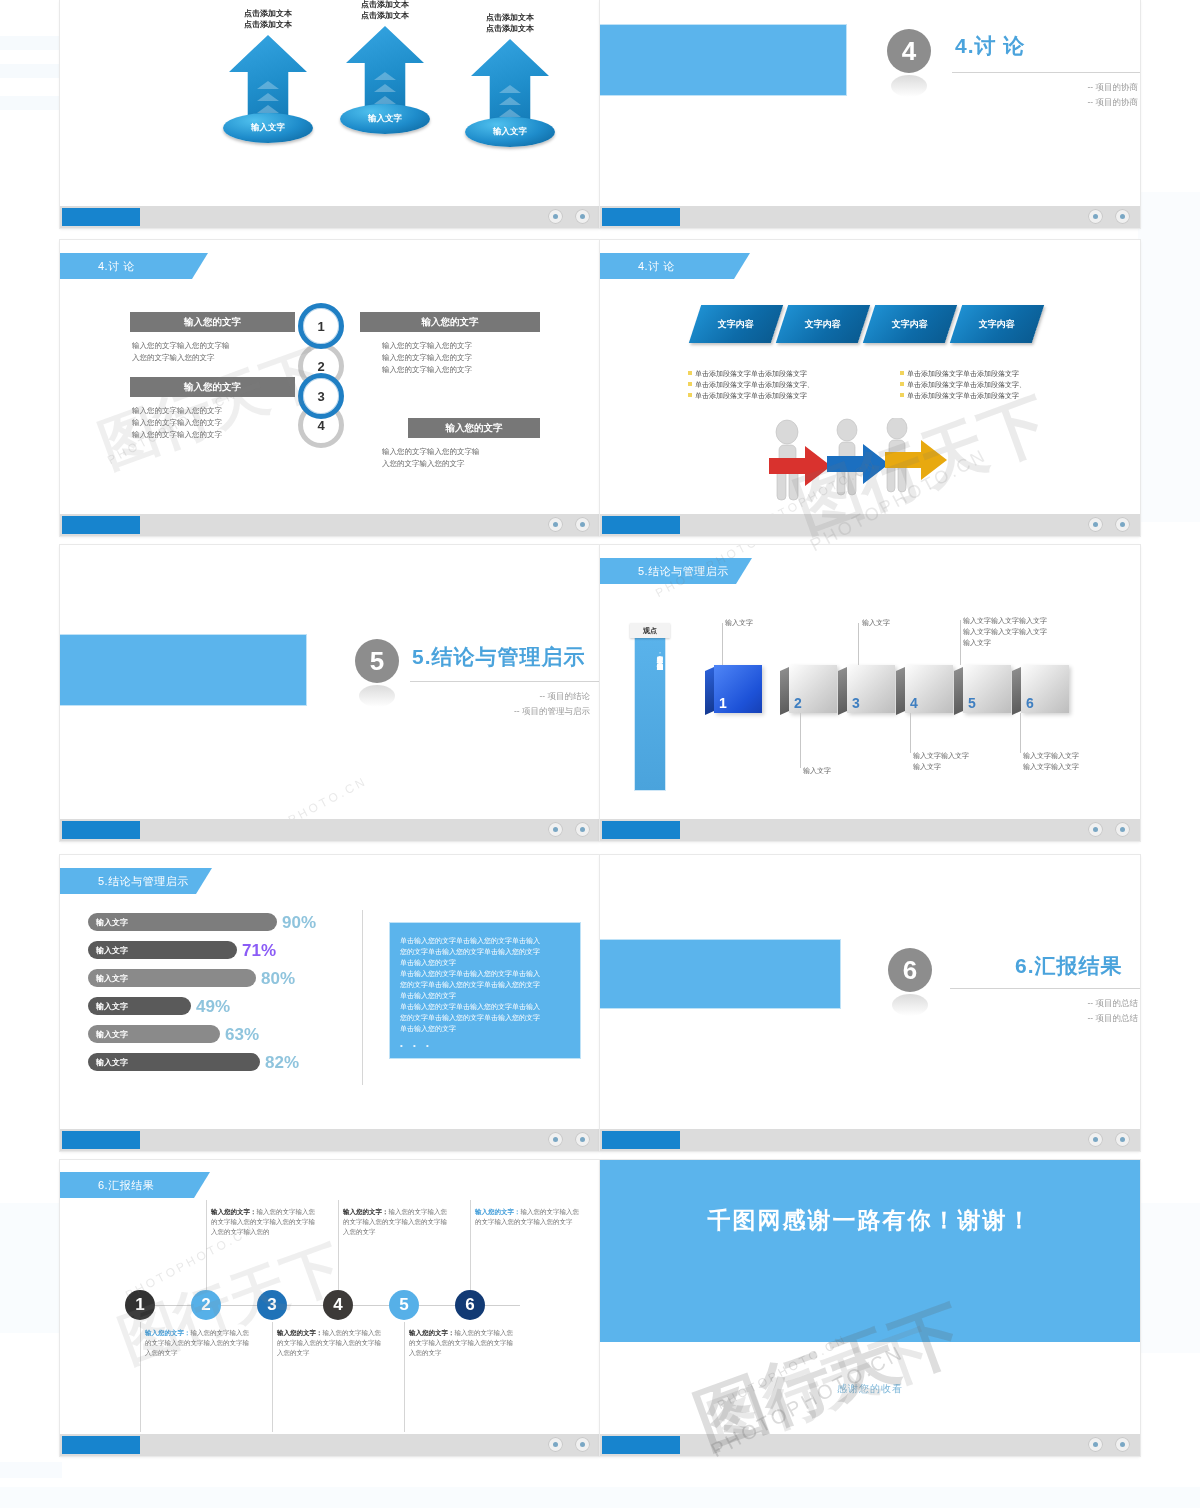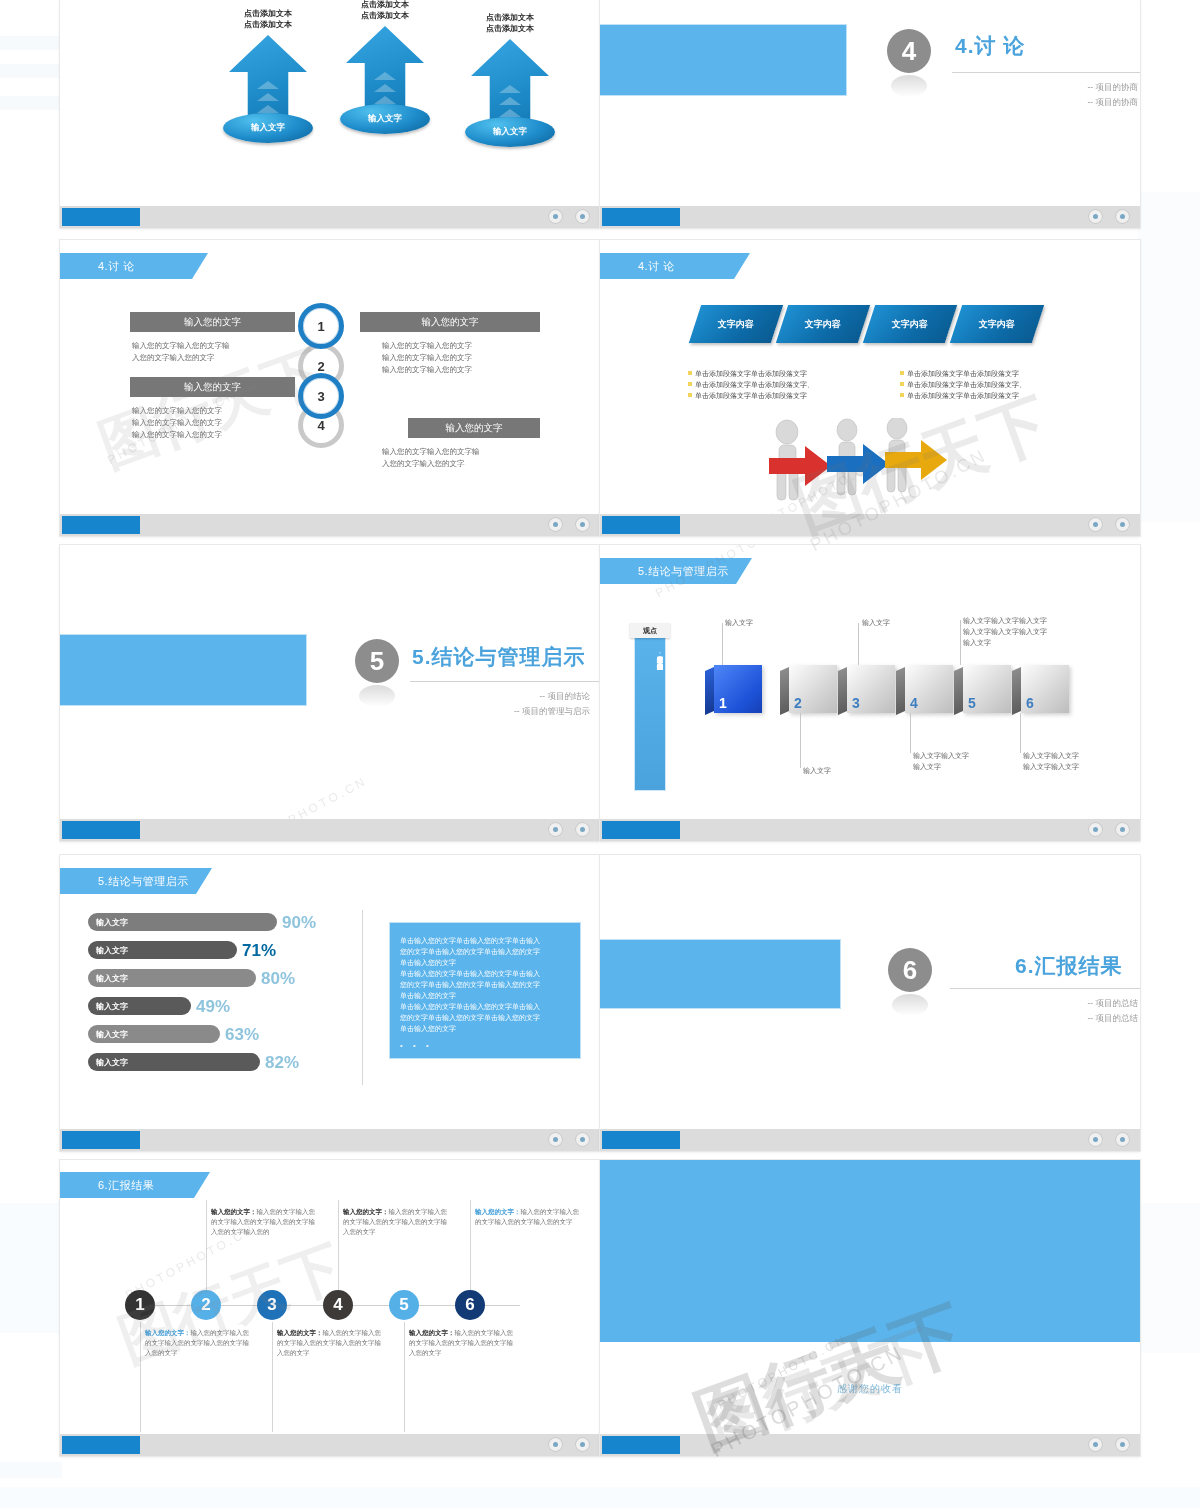--- a/index.html
+++ b/index.html
@@ -68,21 +68,21 @@
   .btn-top{position:absolute;left:4px;top:0;width:90px;height:30px;border-radius:50%;
     background:radial-gradient(ellipse at 35% 25%,#4fc0ee 0%,#1e8ccb 55%,#0a5f95 100%);
     display:flex;align-items:center;justify-content:center;color:#fff;font-size:8.5px;font-weight:bold;
     box-shadow:0 2px 3px rgba(0,0,0,.25);}
   .btn-ring{position:absolute;left:0;top:12px;width:98px;height:26px;border-radius:50%;
     background:linear-gradient(#f3f3f3,#9d9d9d 45%,#dedede 70%,#8a8a8a);
     box-shadow:0 3px 5px rgba(0,0,0,.28);z-index:-1;}
 
   
   .grybar{position:absolute;height:20px;background:#777;display:flex;align-items:center;justify-content:center;
-          color:#fff;font-size:9.5px;font-weight:normal;}
+          color:#fff;font-size:9.5px;font-weight:bold;}
   .ringbody{position:absolute;font-size:7.5px;line-height:12px;color:#6a6a6a;}
   .ring{position:absolute;width:36px;height:36px;border-radius:50%;
         display:flex;align-items:center;justify-content:center;font-size:13px;font-weight:bold;color:#333;}
   .ring.blue{border:5px solid #1f7fc4;box-shadow:0 0 0 1px #bfd9ec inset;background:#fff;}
   .ring.gray{border:5px solid #c9c9c9;background:#fff;}
 
   
   .chevbox{
     position:absolute;width:82px;height:38px;color:#fff;font-size:9px;font-weight:bold;
     background:linear-gradient(120deg,#1e90d2 0%,#0d6ba8 60%,#0a5b91 100%);
@@ -483,21 +483,21 @@
       <span>5.结论与管理启示</span>
     </div>
 
     <div id="bars" style="position:absolute;left:28px;top:58px;width:270px;height:170px;">
         <div class="barrow" style="left: 0px; top: 0px;">
           <div class="bar" style="width: 189px; background: rgb(125, 125, 125);">输入文字</div>
           <div class="pct" style="color: rgb(143, 196, 221);">90%</div>
         </div>
         <div class="barrow" style="left: 0px; top: 28px;">
           <div class="bar" style="width: 149px; background: rgb(90, 90, 90);">输入文字</div>
-          <div class="pct" style="color: #0369a1;">71%</div>
+          <div class="pct" style="color: #8b5cf6;">71%</div>
         </div>
         <div class="barrow" style="left: 0px; top: 56px;">
           <div class="bar" style="width: 168px; background: rgb(138, 138, 138);">输入文字</div>
           <div class="pct" style="color: rgb(143, 196, 221);">80%</div>
         </div>
         <div class="barrow" style="left: 0px; top: 84px;">
           <div class="bar" style="width: 103px; background: rgb(90, 90, 90);">输入文字</div>
           <div class="pct" style="color: rgb(143, 196, 221);">49%</div>
         </div>
         <div class="barrow" style="left: 0px; top: 112px;">
@@ -599,20 +599,21 @@
       <span class="navdot">
           <i></i>
         </span>
     </div>
   </div>
 </div>
 
 <div class="slide" style="left:600px;top:1160px;width:540px;height:296px;">
   <div class="slide-body">
     <div class="thanks-band" style="top:0;height:182px;"></div>
+    <div class="thanks-t1" style="top:45px;">千图网感谢一路有你！谢谢！</div>
     <div class="thanks-t4" style="top:222px;">感谢您的收看</div>
     <div class="wm" style="left:110px;top:205px;color:rgba(120,120,120,.22);">PHOTOPHOTO.CN</div>
     <div class="wm-big" style="left:105px;top:190px;color:rgba(120,120,120,.16);">图行天下</div>
   </div>
   <div class="footer">
     <div class="prog"></div>
     <div class="navs">
       <span class="navdot">
           <i></i>
         </span>

